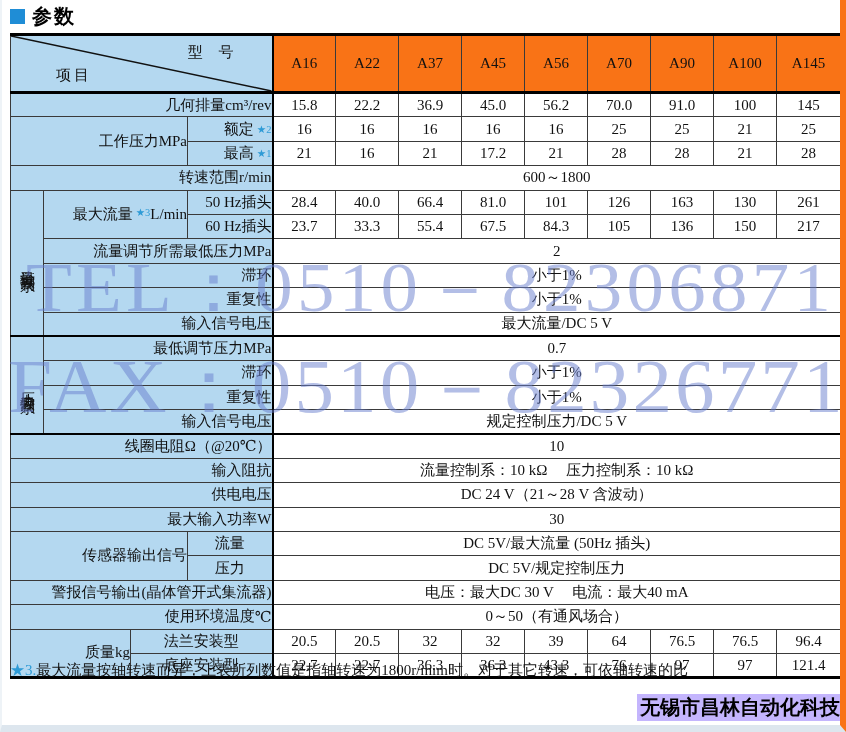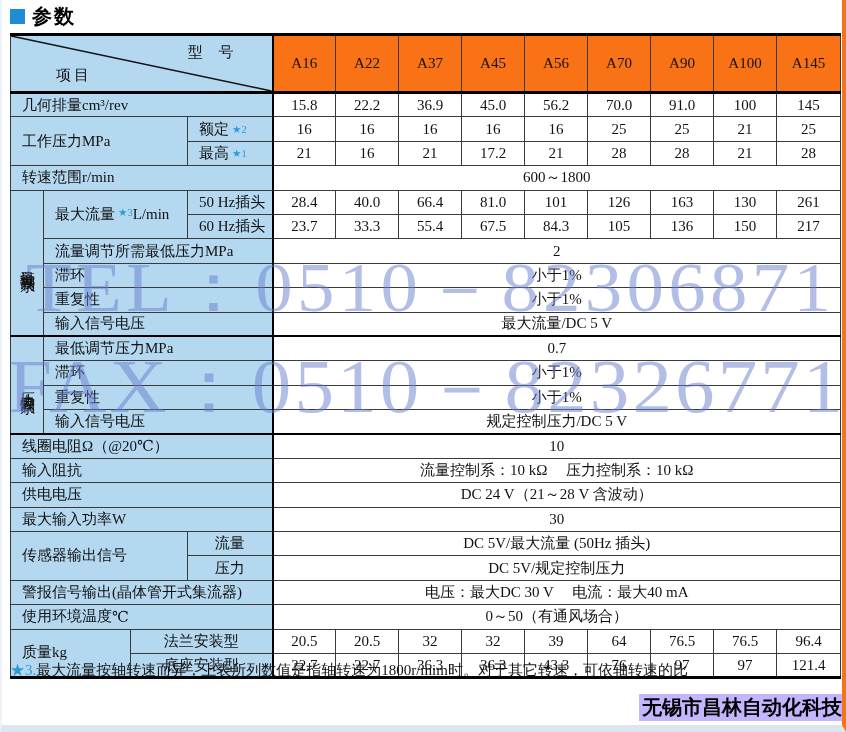--- a/index.html
+++ b/index.html
@@ -1,37 +1,37 @@
 <!DOCTYPE html>
 <html><head>
 <meta charset="utf-8">
 <style>
   html,body{margin:0;padding:0;background:#f2f6fa;}
   .page{position:relative;width:846px;height:732px;background:#ffffff;
         font-family:"Liberation Serif","DejaVu Serif",serif;color:#111;overflow:hidden;
-        border-right:4px solid #f97316;border-left:2px solid #eef3f7;border-bottom:7px solid #dde6ee;box-sizing:border-box;}
+        border-right:6px solid #f97316;border-left:2px solid #eef3f7;border-bottom:7px solid #dde6ee;box-sizing:border-box;}
   
   .title{position:absolute;left:8px;top:3px;display:flex;align-items:center;gap:7px;
          font-family:"Liberation Sans","DejaVu Sans",sans-serif;}
   .title .sq{width:15px;height:15px;background:#1f8dd6;display:inline-block;}
   .title .tx{font-size:20px;font-weight:bold;letter-spacing:2px;color:#000;}
   
   table.spec{position:absolute;left:8px;top:33px;width:828px;border-collapse:collapse;table-layout:fixed;
              border-top:3px solid #000;border-bottom:3px solid #000;border-left:1.5px solid #222;border-right:1.5px solid #222;}
   .spec tr{height:24.4px;}
   .spec tr.hdr{height:58px;}
   .spec td,.spec th{border:1px solid #3a3a3a;padding:0;font-size:15px;font-weight:normal;
                     overflow:hidden;white-space:nowrap;vertical-align:middle;}
   .lbl{background:#b4d8f0;}
   .val{text-align:center;background:#fff;}
   .mh{background:#f97316;text-align:center;}
   .hdr td,.hdr th{border-bottom:3px solid #000;}
   .tt td{border-top:2.5px solid #000;}
   .dl{border-left:2px solid #000 !important;}
-  .fx{display:flex;justify-content:flex-start;align-items:center;padding:0 8px 0 11px;}
+  .fx{display:flex;justify-content:flex-end;align-items:center;padding:0 0 0 11px;}
   .fx.center{justify-content:center;padding:0;}
   .note{color:#2e9bd6;font-size:10.5px;vertical-align:3px;margin-left:3px;}
   .vcell{text-align:center;}
   .vtxt{writing-mode:vertical-rl;text-orientation:upright;letter-spacing:2px;margin:0 auto;line-height:1;font-size:15px;}
   
   .corner{position:relative;background:#b4d8f0;}
   .corner svg{position:absolute;left:0;top:0;width:100%;height:100%;}
   .corner .mlab{position:absolute;top:7px;right:32px;letter-spacing:6px;}
   .corner .ilab{position:absolute;bottom:6px;left:13px;letter-spacing:3px;margin-left:32px;}
   

